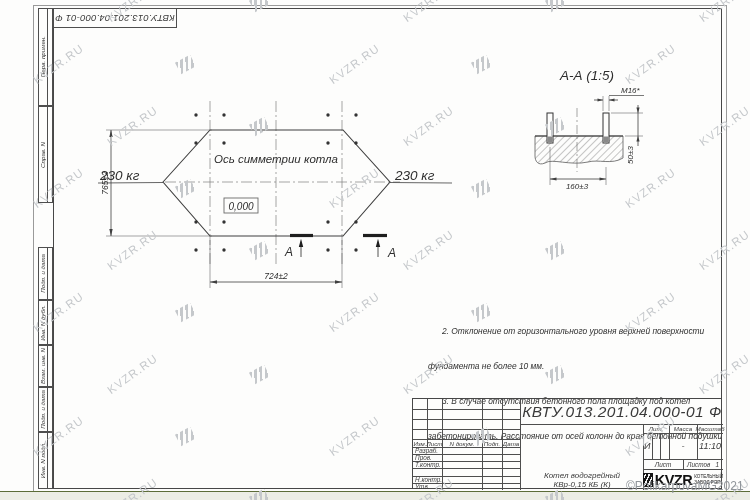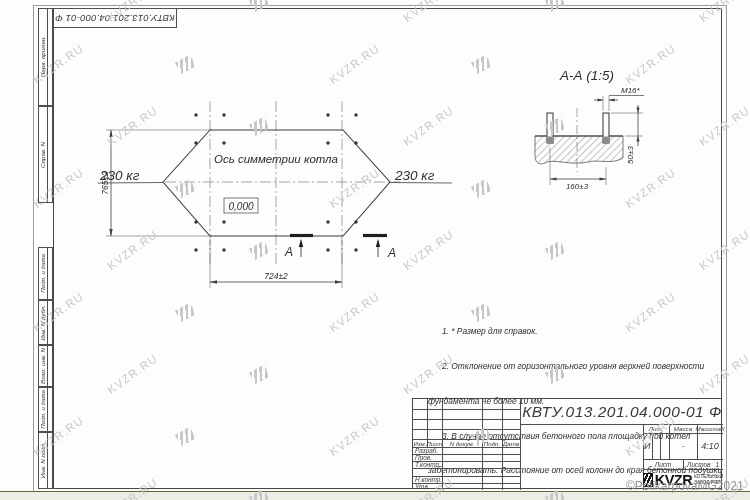--- a/index.html
+++ b/index.html
@@ -186,21 +186,20 @@
       <line x1="625" y1="136" x2="643" y2="136" stroke="#6a6a6a" stroke-width="0.6"></line>
       <line x1="638" y1="105" x2="638" y2="146" stroke="#3f3f3f" stroke-width="0.8"></line>
       <polygon points="636.4,107.5 639.6,107.5 638,113" fill="#3f3f3f"></polygon>
       <polygon points="636.4,141.5 639.6,141.5 638,136" fill="#3f3f3f"></polygon>
       <text transform="translate(633,155) rotate(-90)" text-anchor="middle" font-size="8">50±3</text>
     </g>
   </g>
 </svg>
 
 <div class="notes">
-  <div>      1. * Размер для справок.</div>
   <div>      2. Отклонение от горизонтального уровня верхней поверхности</div>
   <div>фундамента не более 10 мм.</div>
   <div>      3. В случае отсутствия бетонного пола площадку под котел</div>
   <div>забетонировать. Расстояние от осей колонн до края бетонной подушки</div>
   
   
   
 </div>
 
 <div class="abs" style="left:412px;top:398px;width:310px;height:91px;border:1.3px solid #474747;box-sizing:border-box;z-index:3;background:transparent;">
@@ -242,27 +241,31 @@
 
   <div class="tb-text cellL" style="left:0;top:48px;width:29px;height:7px;font-size:6.4px;">Разраб.</div>
   <div class="tb-text cellL" style="left:0;top:55px;width:29px;height:7px;font-size:6.4px;">Пров.</div>
   <div class="tb-text cellL" style="left:0;top:62px;width:29px;height:7px;font-size:6.4px;">Т.контр.</div>
   <div class="tb-text cellL" style="left:0;top:77px;width:29px;height:7px;font-size:6.4px;">Н.контр.</div>
   <div class="tb-text cellL" style="left:0;top:84px;width:29px;height:7px;font-size:6.4px;">Утв.</div>
 
   <div class="tb-text cellC" style="left:108px;top:0;width:202px;height:25px;font-size:15.5px;letter-spacing:0.5px;white-space:nowrap;">КВТУ.013.201.04.000-01 Ф</div>
 
 
+  <div class="tb-text" style="left:108px;top:72px;width:122px;height:19px;text-align:center;font-size:8px;line-height:9px;font-style:italic;">
+    <div>Котел водогрейный</div>
+    <div>КВр-0,15 КБ (К)</div>
+  </div>
 
   <div class="tb-text cellC" style="left:230px;top:25px;width:26px;height:9px;font-size:6.2px;">Лит.</div>
   <div class="tb-text cellC" style="left:256px;top:25px;width:28px;height:9px;font-size:6.2px;">Масса</div>
   <div class="tb-text cellC" style="left:284px;top:25px;width:26px;height:9px;font-size:6.2px;">Масштаб</div>
   <div class="tb-text cellC" style="left:230px;top:34px;width:8.7px;height:26px;font-size:9px;">И</div>
   <div class="tb-text cellC" style="left:256px;top:34px;width:28px;height:26px;font-size:9px;">-</div>
-  <div class="tb-text cellC" style="left:284px;top:34px;width:26px;height:26px;font-size:9px;">4:10</div>
+  <div class="tb-text cellC" style="left:284px;top:34px;width:26px;height:26px;font-size:9px;">11:10</div>
 
   <div class="tb-text cellC" style="left:230px;top:60px;width:40px;height:10px;font-size:6.4px;">Лист</div>
   <div class="tb-text" style="left:270px;top:60px;width:40px;height:10px;display:flex;align-items:center;justify-content:space-between;padding:0 4px;box-sizing:border-box;font-size:6.4px;font-style:italic;">
     <span>Листов</span>
     <span>1</span>
   </div>
 
   <div class="tb-text" style="left:230px;top:70px;width:80px;height:21px;display:flex;align-items:center;justify-content:center;gap:2px;">
     <span style="width:14px;height:14px;background:#161616;display:inline-block;
                  box-shadow:inset 0 0 0 1px #161616;

